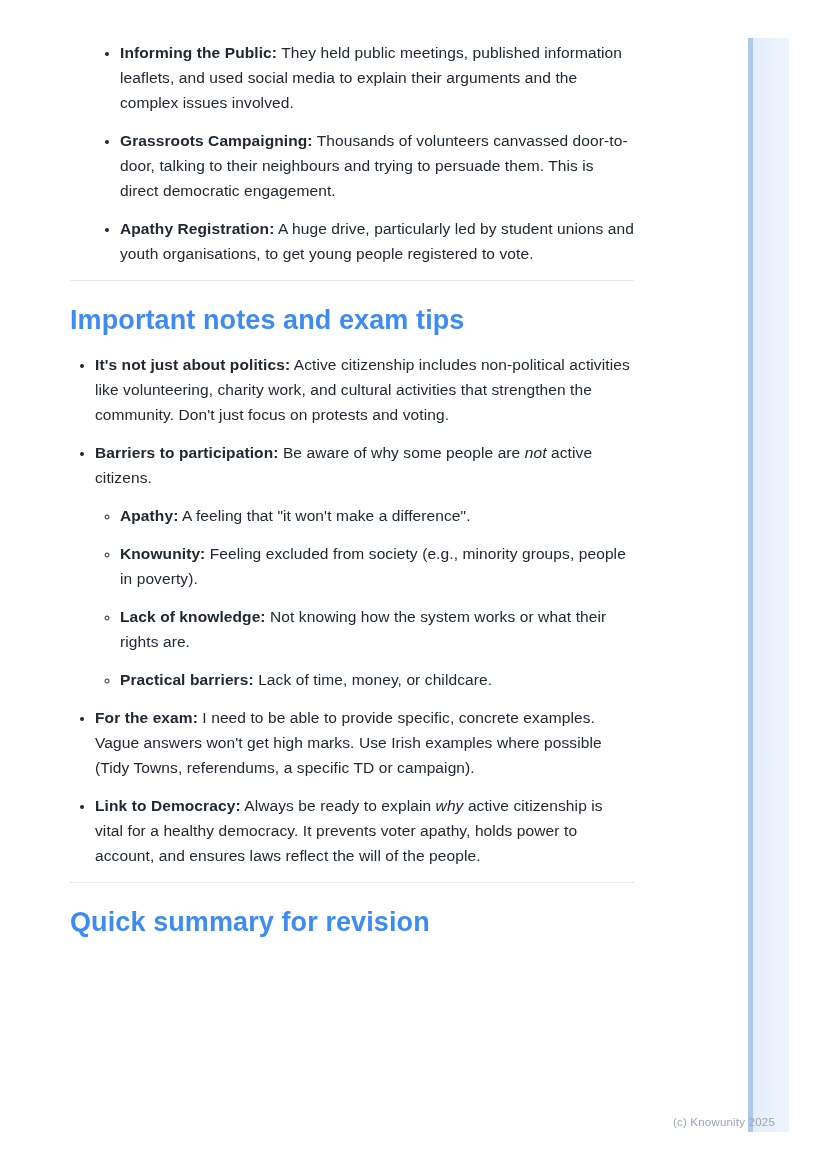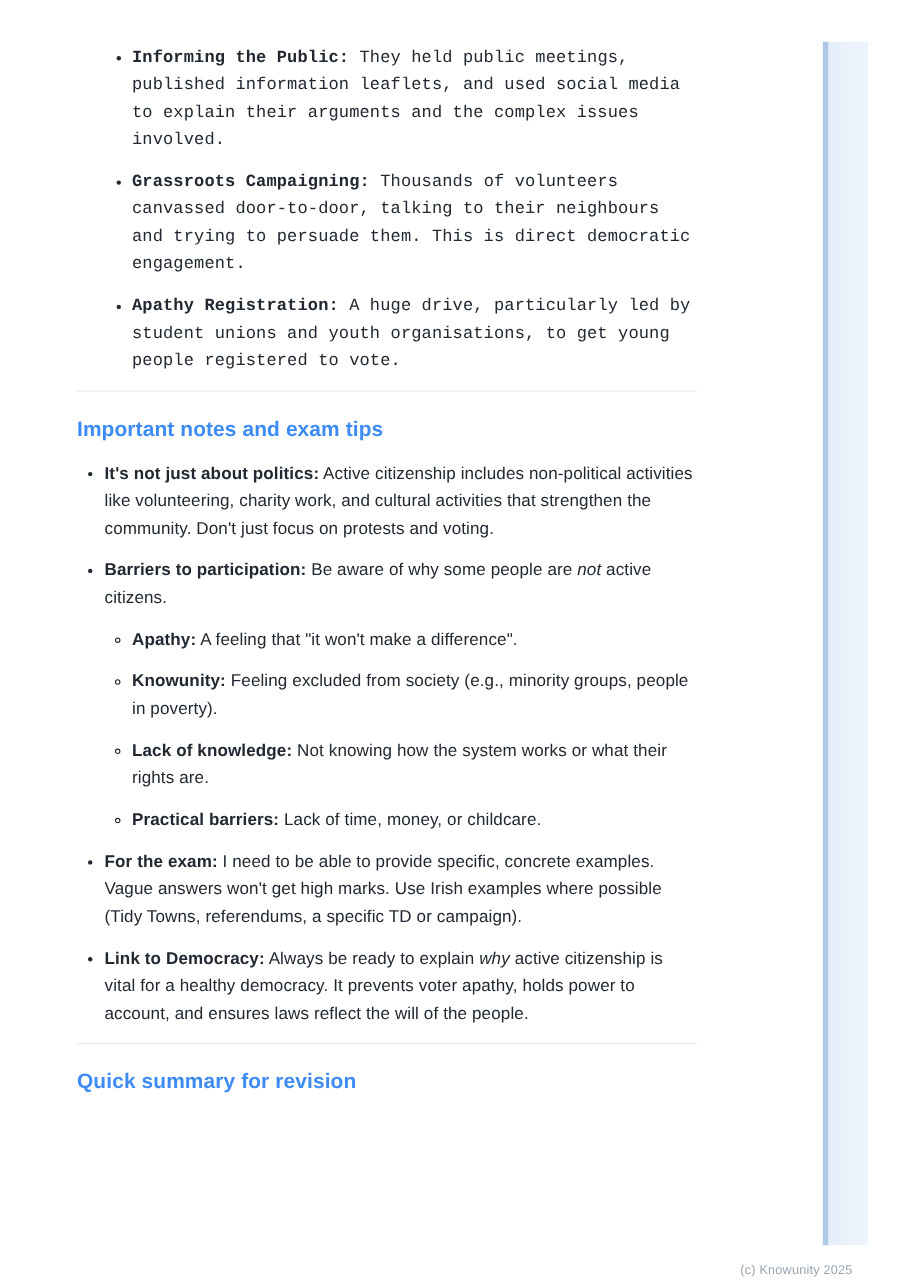--- a/index.html
+++ b/index.html
@@ -17,53 +17,53 @@
   }
   .content {
     position: absolute;
     left: 70px; top: 40px;
     width: 564px;
     font-size: 15.5px;
     line-height: 25px;
     letter-spacing: 0.1px;
   }
   ul { margin: 0; padding-left: 25px; list-style: disc; }
-  ul.indented { padding-left: 50px; font-family: Liberation Mono, monospace; }
+  ul.indented { padding-left: 50px; }
   li { margin-bottom: 13px; }
   li::marker { color: #212831; font-size: 0.95em; }
   ul.circle-list { list-style: circle; padding-left: 25px; margin-top: 13px; }
   ul.circle-list li::marker { color: #212831; }
   b { font-weight: 700; }
   em { font-style: italic; }
   hr.section-divider {
     border: none;
     border-top: 1px solid #e7e9ec;
     margin: 14px 0 0 0;
     width: 100%;
   }
   h2.section-heading {
     color: #3d8bf3;
-    font-size: 19px;
+    font-size: 27px;
     font-weight: 700;
     line-height: 1.15;
     margin: 24px 0 16px 0;
     letter-spacing: 0.1px;
   }
   .side-strip {
     position: absolute;
     left: 748px; top: 38px;
     width: 41px; height: 1094px;
     background: linear-gradient(to right, #e4eefa 0%, #ebf2fb 60%, #eef4fc 100%);
     border-left: 5px solid #aec9e8;
     box-sizing: border-box;
     z-index: 1;
   }
   .footer-copyright {
     position: absolute;
-    top: 1149px;
+    top: 1116px;
     right: 53px;
     font-size: 11.5px;
     color: #9aa5b2;
     z-index: 2;
     letter-spacing: 0.2px;
   }
 </style>
 </head>
 <body>
 

